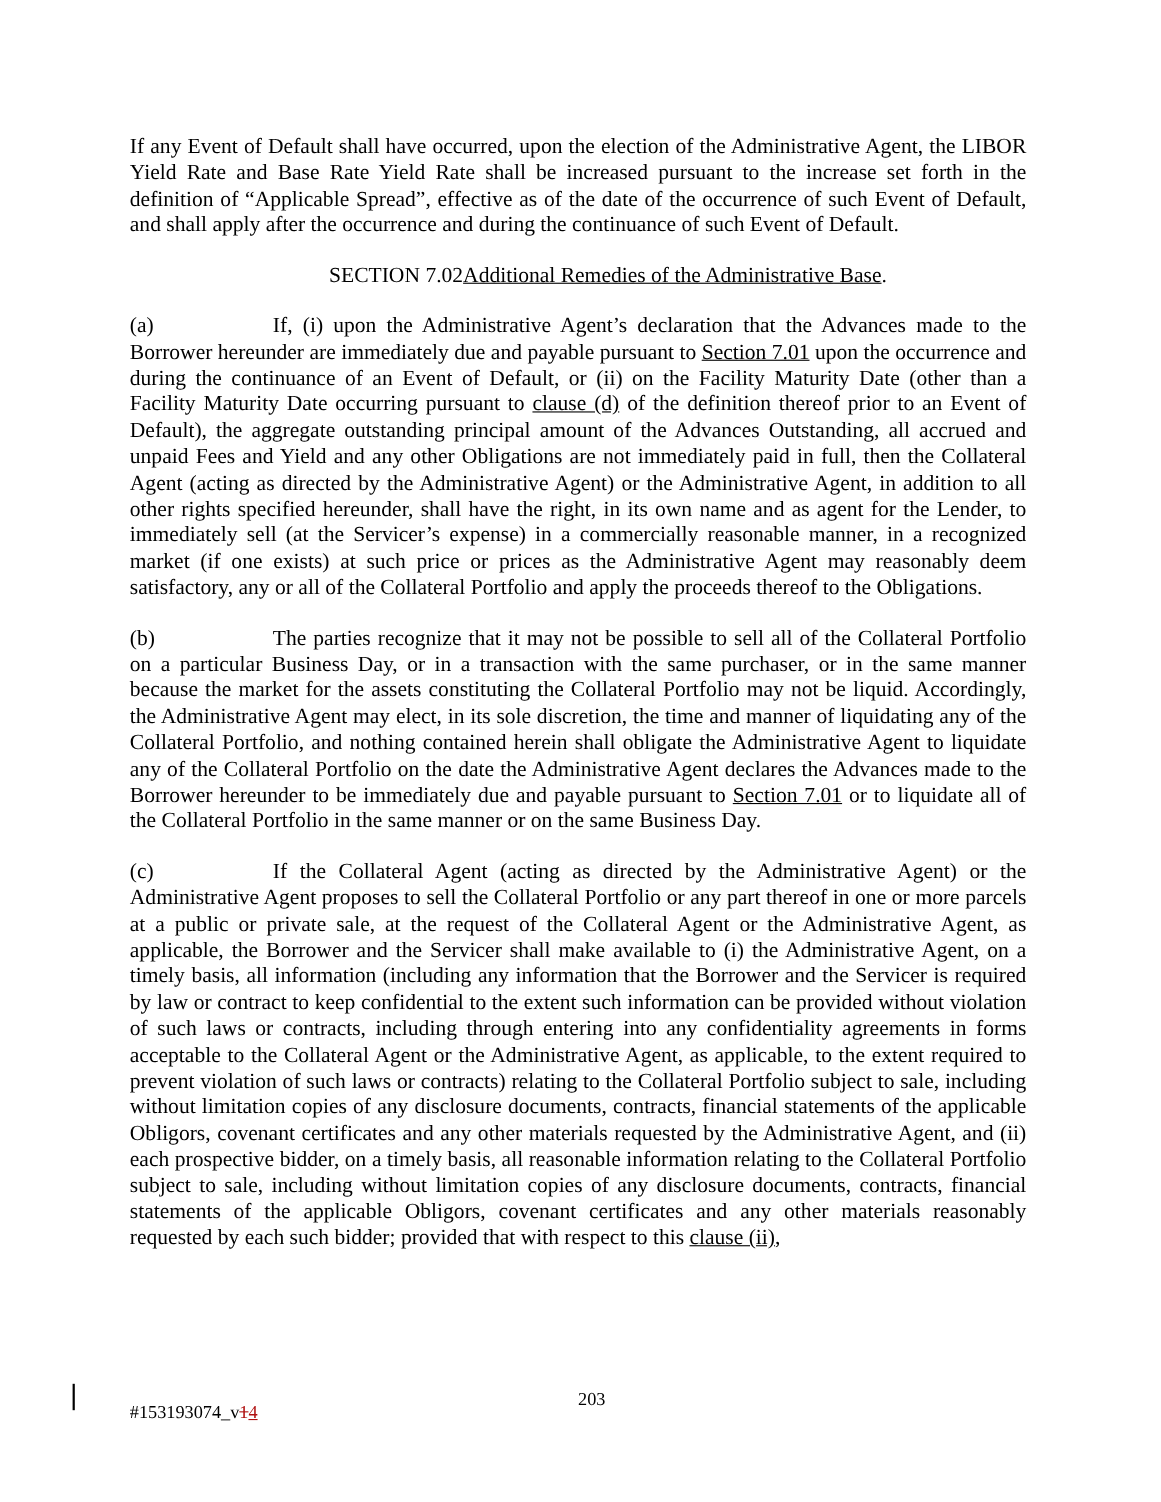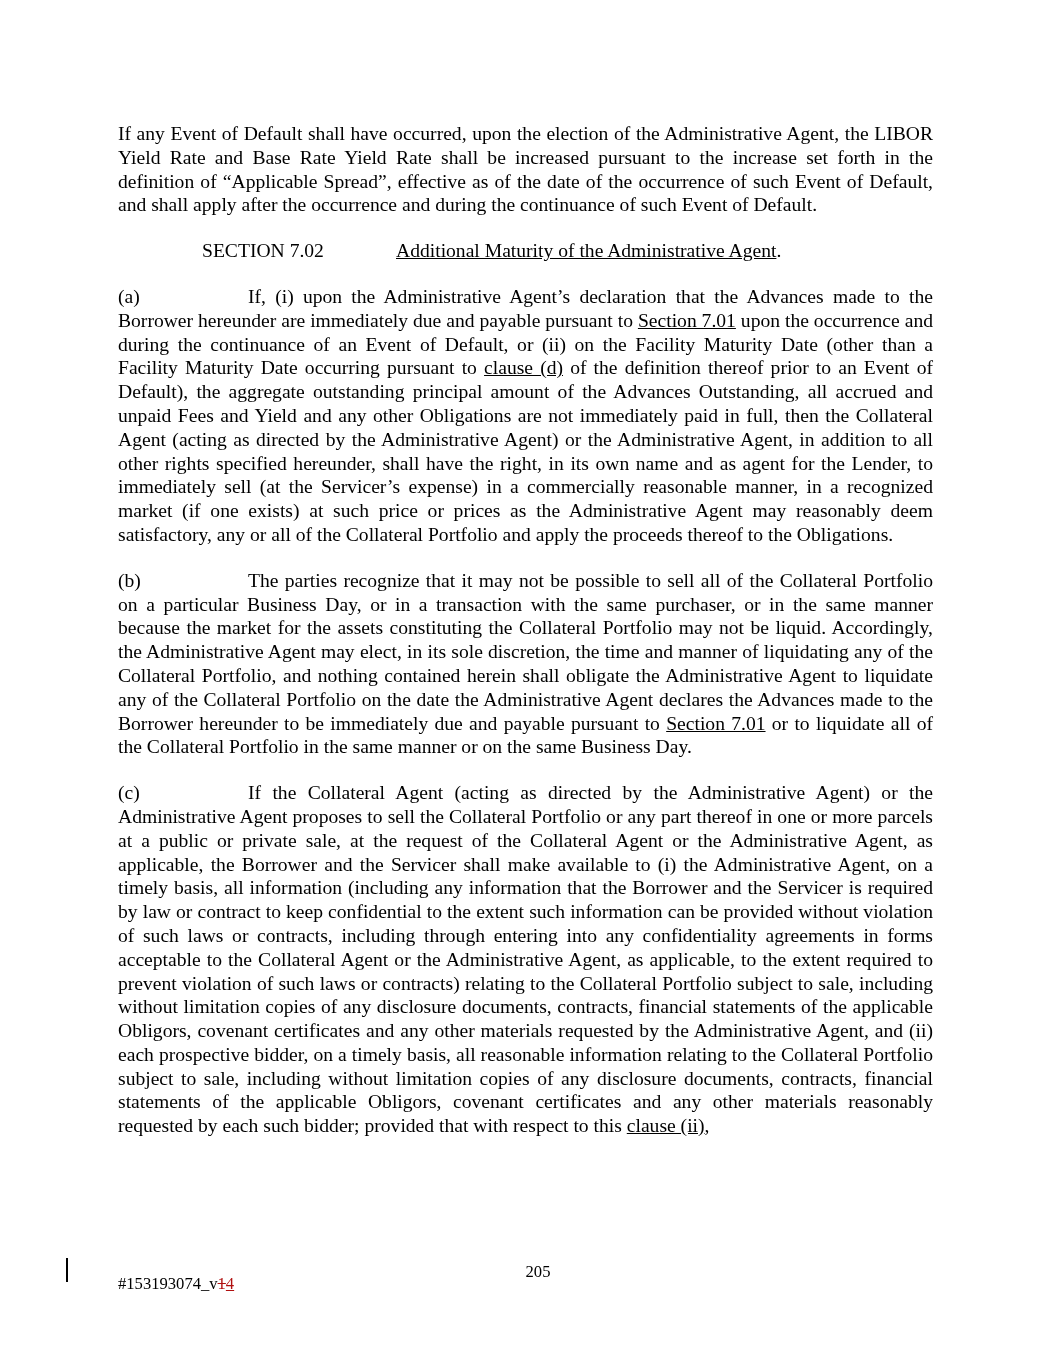--- a/index.html
+++ b/index.html
@@ -38,22 +38,23 @@
     width: 130px;
     text-indent: 0;
   }
   .section-head {
     margin: 0 0 22px 0;
     font-size: 19.6px;
     line-height: 1.215;
   }
   .section-head .sec-num {
     display: inline-block;
-    margin-left: 84px;
+    margin-left: 109px;
     width: 194px;
+    text-align: right;
   }
   .u {
     text-decoration: underline;
   }
   .it {
   }
   .strike-mark {
     text-decoration: line-through;
     color: #b01010;
   }
@@ -94,37 +95,37 @@
 </head>
 <body>
 
 <div class="page">
 
   <div class="content">
 
     <p>If any Event of Default shall have occurred, upon the election of the Administrative Agent, the LIBOR Yield Rate and Base Rate Yield Rate shall be increased pursuant to the increase set forth in the definition of “Applicable Spread”, effective as of the date of the occurrence of such Event of Default, and shall apply after the occurrence and during the continuance of such Event of Default.</p>
 
     <div class="section-head">
-      <span class="sec-num">SECTION 7.02</span><span class="u">Additional Maturity of the Administrative Agent</span><span>.</span>
+      <span class="sec-num">SECTION 7.02</span><span class="u">Additional Remedies of the Administrative Base</span><span>.</span>
     </div>
 
     <p>
       <span class="lead">(a)</span><span>If, (i) upon the Administrative Agent’s declaration that the Advances made to the Borrower hereunder are immediately due and payable pursuant to </span><span class="u">Section 7.01</span><span> upon the occurrence and during the continuance of an Event of Default, or (ii) on the Facility Maturity Date (other than a Facility Maturity Date occurring pursuant to </span><span class="u">clause (d)</span><span> of the definition thereof prior to an Event of Default), the aggregate outstanding principal amount of the Advances Outstanding, all accrued and unpaid Fees and Yield and any other Obligations are not immediately paid in full, then the Collateral Agent (acting as directed by the Administrative Agent) or the Administrative Agent, in addition to all other rights specified hereunder, shall have the right, in its own name and as agent for the Lender, to immediately sell (at the Servicer’s expense) in a commercially reasonable manner, in a recognized market (if one exists) at such price or prices as the Administrative Agent may reasonably deem satisfactory, any or all of the Collateral Portfolio and apply the proceeds thereof to the Obligations.</span>
     </p>
 
     <p>
       <span class="lead">(b)</span><span>The parties recognize that it may not be possible to sell all of the Collateral Portfolio on a particular Business Day, or in a transaction with the same purchaser, or in the same manner because the market for the assets constituting the Collateral Portfolio may not be liquid.  Accordingly, the Administrative Agent may elect, in its sole discretion, the time and manner of liquidating any of the Collateral Portfolio, and nothing contained herein shall obligate the Administrative Agent to liquidate any of the Collateral Portfolio on the date the Administrative Agent declares the Advances made to the Borrower hereunder to be immediately due and payable pursuant to </span><span class="u">Section 7.01</span><span> or to liquidate all of the Collateral Portfolio in the same manner or on the same Business Day.</span>
     </p>
 
     <p>
       <span class="lead">(c)</span><span>If the Collateral Agent (acting as directed by the Administrative Agent) or the Administrative Agent proposes to sell the Collateral Portfolio or any part thereof in one or more parcels at a public or private sale, at the request of the Collateral Agent or the Administrative Agent, as applicable, the Borrower and the Servicer shall make available to (i) the Administrative Agent, on a timely basis, all information (including any information that the Borrower and the Servicer is required by law or contract to keep confidential to the extent such information can be provided without violation of such laws or contracts, including through entering into any confidentiality agreements in forms acceptable to the Collateral Agent or the Administrative Agent, as applicable, to the extent required to prevent violation of such laws or contracts) relating to the Collateral Portfolio subject to sale, including without limitation copies of any disclosure documents, contracts, financial statements of the applicable Obligors, covenant certificates and any other materials requested by the Administrative Agent, and (ii) each prospective bidder, on a timely basis, all reasonable information relating to the Collateral Portfolio subject to sale, including without limitation copies of any disclosure documents, contracts, financial statements of the applicable Obligors, covenant certificates and any other materials reasonably requested by each such bidder; </span><span class="it">provided</span><span> that with respect to this </span><span class="u">clause (ii)</span><span>,</span>
     </p>
 
   </div>
 
   <div class="change-bar"></div>
 
   <div class="footer">
     <div class="footer-left"><span>#153193074_v</span><span class="strike-mark">1</span><span class="ins-mark">4</span></div>
-    <div class="footer-center">205</div>
+    <div class="footer-center">203</div>
   </div>
 
 </div>
 
 </body></html>

